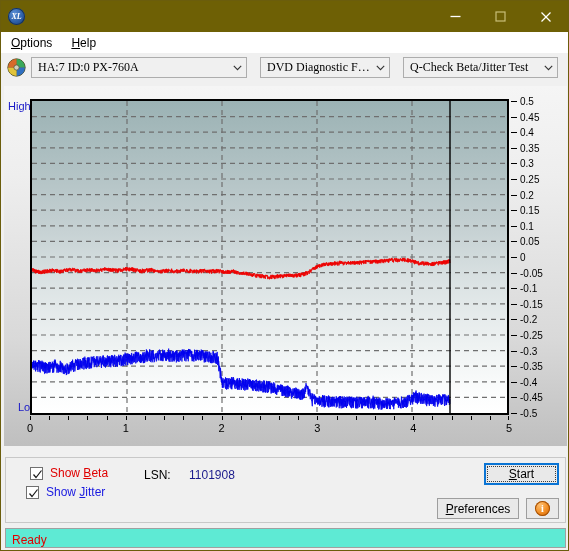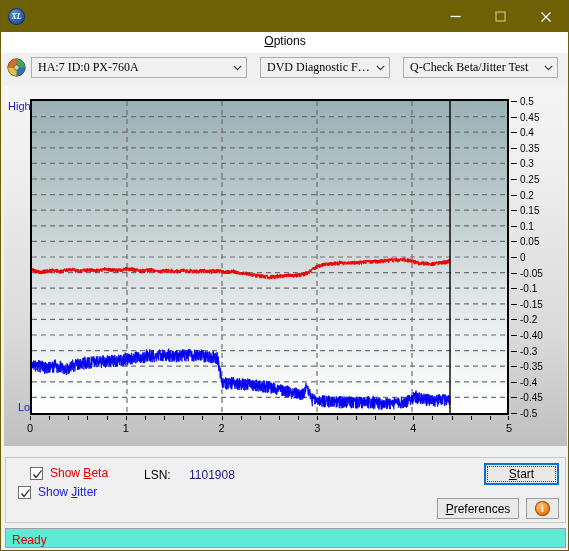--- a/index.html
+++ b/index.html
@@ -71,21 +71,20 @@
   
   .menubar {
     position: absolute;
     left: 0; top: 31px;
     width: 100%;
     height: 21px;
     background: #ffffff;
     display: flex;
     align-items: center;
     box-sizing: border-box;
-    flex-direction: column;
   }
   .menu-item {
     font-size: 12px;
     color: #000000;
     padding: 2px 9px 2px 9px;
     margin-left: 1px;
     white-space: nowrap;
   }
   .menu-item u { text-decoration: underline; }
 
@@ -224,21 +223,21 @@
     border: 1px solid #c8c8c8;
     box-sizing: border-box;
   }
   .chk-row {
     position: absolute;
     display: flex;
     align-items: center;
     font-size: 12px;
   }
   #chk-beta  { left: 24px; top: 8px; }
-  #chk-jitter{ left: 12px; top: 27px; }
+  #chk-jitter{ left: 20px; top: 27px; }
   .chk-box {
     width: 13px; height: 13px;
     border: 1px solid #707070;
     background: #ffffff;
     box-sizing: border-box;
     position: relative;
     margin-right: 7px;
     flex: 0 0 auto;
   }
   .chk-box svg { position: absolute; left: 1px; top: 1px; }
@@ -456,21 +455,21 @@
         <div class="ytick" style="top: 158px;">0</div>
         <div class="ytick-mark" style="top: 158px;"></div>
         <div class="ytick" style="top: 173.6px;">-0.05</div>
         <div class="ytick-mark" style="top: 173.6px;"></div>
         <div class="ytick" style="top: 189.2px;">-0.1</div>
         <div class="ytick-mark" style="top: 189.2px;"></div>
         <div class="ytick" style="top: 204.8px;">-0.15</div>
         <div class="ytick-mark" style="top: 204.8px;"></div>
         <div class="ytick" style="top: 220.4px;">-0.2</div>
         <div class="ytick-mark" style="top: 220.4px;"></div>
-        <div class="ytick" style="top: 236px;">-0.40</div>
+        <div class="ytick" style="top: 236px;">-0.25</div>
         <div class="ytick-mark" style="top: 236px;"></div>
         <div class="ytick" style="top: 251.6px;">-0.3</div>
         <div class="ytick-mark" style="top: 251.6px;"></div>
         <div class="ytick" style="top: 267.2px;">-0.35</div>
         <div class="ytick-mark" style="top: 267.2px;"></div>
         <div class="ytick" style="top: 282.8px;">-0.4</div>
         <div class="ytick-mark" style="top: 282.8px;"></div>
         <div class="ytick" style="top: 298.4px;">-0.45</div>
         <div class="ytick-mark" style="top: 298.4px;"></div>
         <div class="ytick" style="top: 314px;">-0.5</div>

